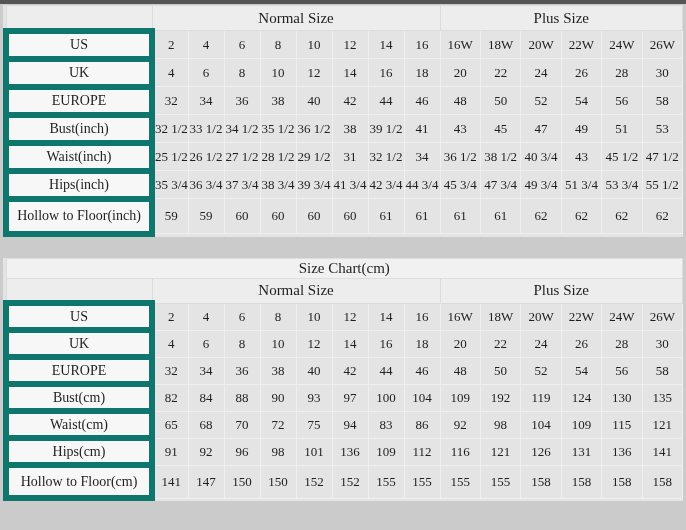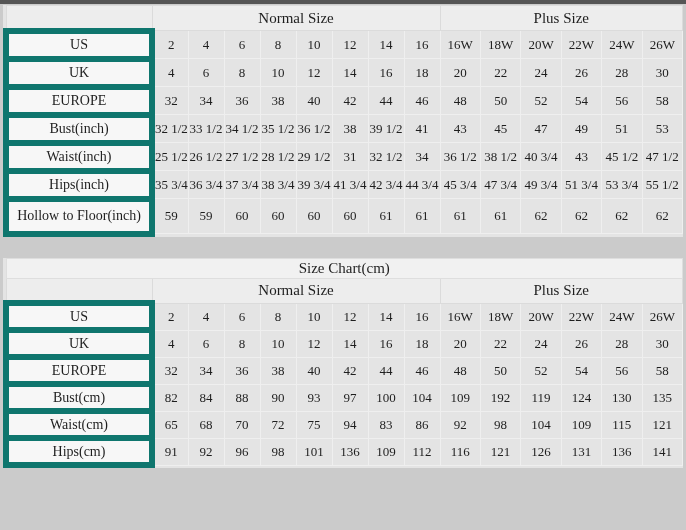--- a/index.html
+++ b/index.html
@@ -337,14 +337,31 @@
         <td class="data-cell">136</td>
         <td class="data-cell">109</td>
         <td class="data-cell">112</td>
         <td class="data-cell">116</td>
         <td class="data-cell">121</td>
         <td class="data-cell">126</td>
         <td class="data-cell">131</td>
         <td class="data-cell">136</td>
         <td class="data-cell">141</td>
       </tr>
+      <tr class="tall">
+        <td class="label-cell">Hollow to Floor(cm)</td>
+        <td class="data-cell">141</td>
+        <td class="data-cell">147</td>
+        <td class="data-cell">150</td>
+        <td class="data-cell">150</td>
+        <td class="data-cell">152</td>
+        <td class="data-cell">152</td>
+        <td class="data-cell">155</td>
+        <td class="data-cell">155</td>
+        <td class="data-cell">155</td>
+        <td class="data-cell">155</td>
+        <td class="data-cell">158</td>
+        <td class="data-cell">158</td>
+        <td class="data-cell">158</td>
+        <td class="data-cell">158</td>
+      </tr>
     </tbody>
 </table>
 
 </body></html>

